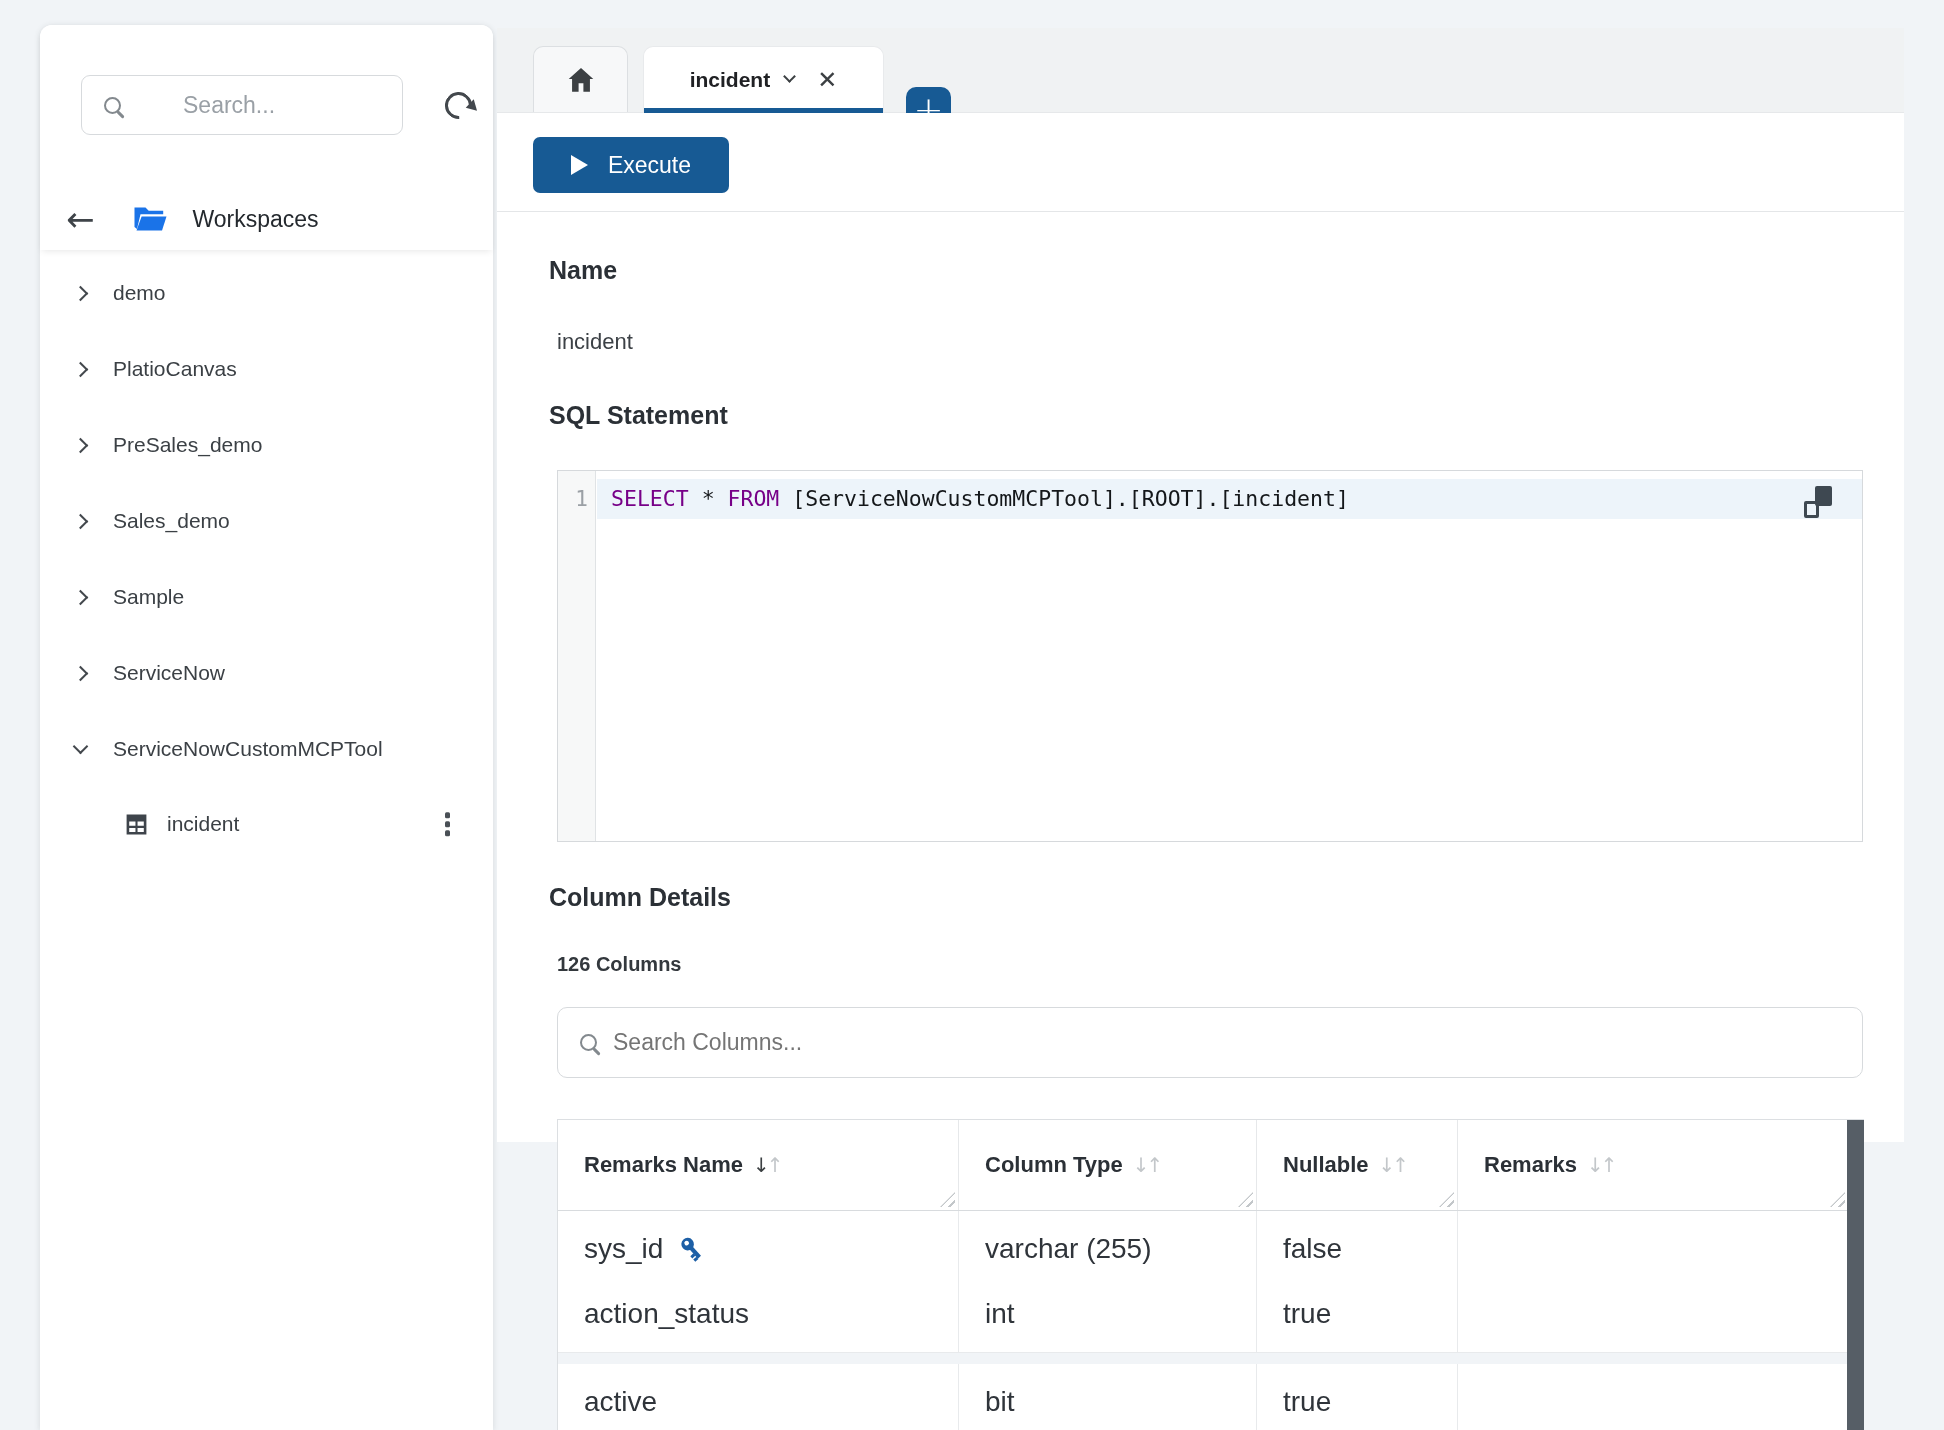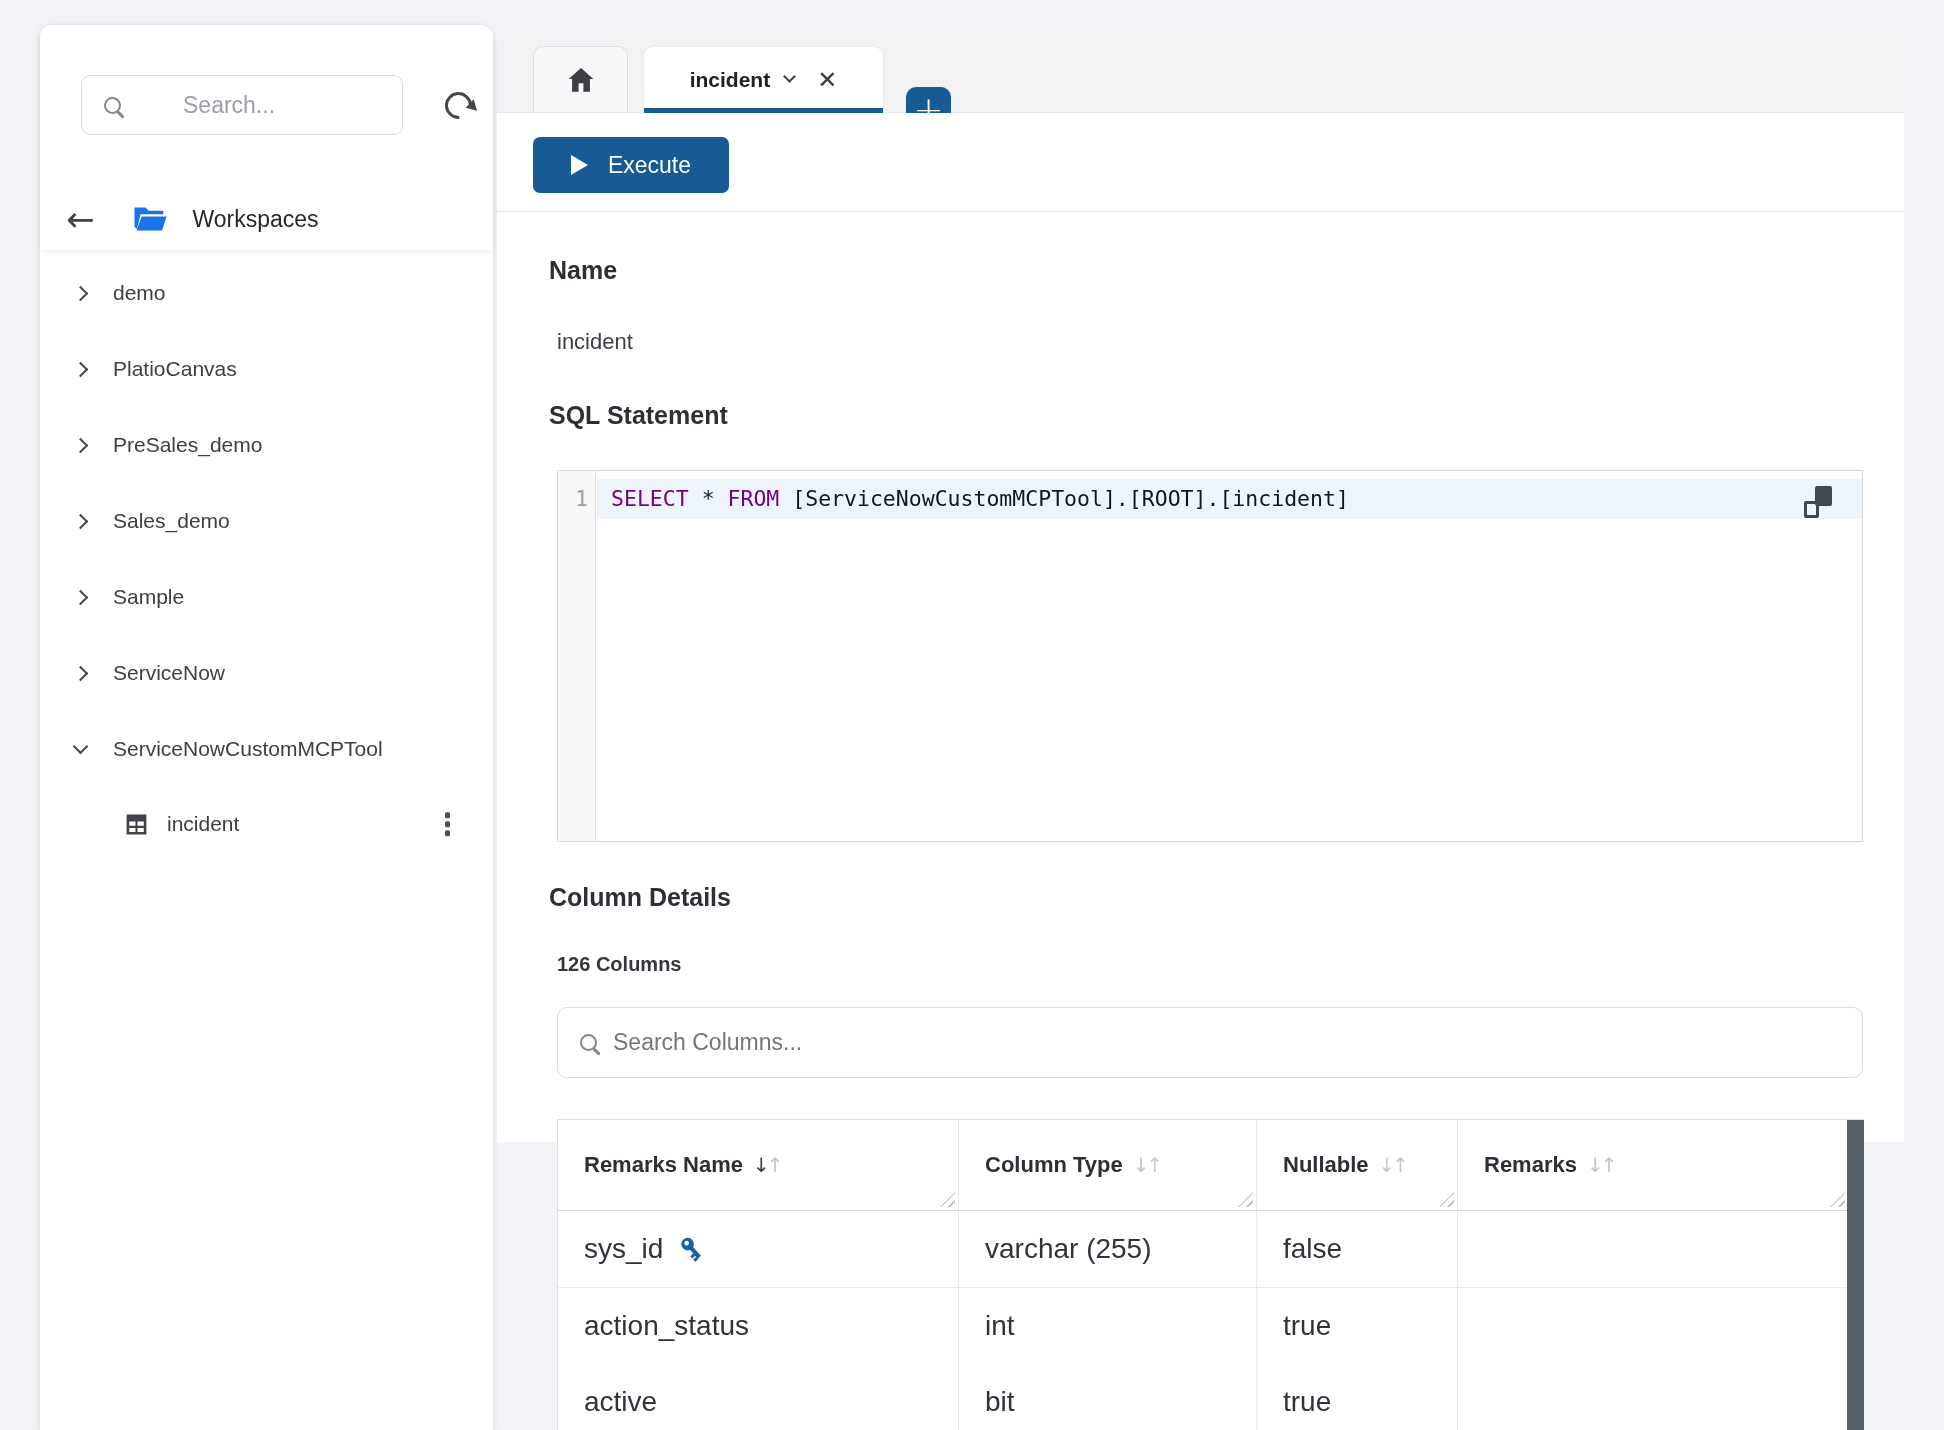--- a/index.html
+++ b/index.html
@@ -251,21 +251,21 @@
               <rect x="6.8" y="15.6" width="3.6" height="2.6"></rect>
               <rect x="6.8" y="19.4" width="3.6" height="2.6"></rect>
             </g>
           </svg>
         </div>
         <div class="td c2">varchar (255)</div>
         <div class="td c3">false</div>
         <div class="td c4"></div>
       </div>
 
-      <div class="trow" style="top:168px">
+      <div class="trow" style="top:156px">
         <div class="td c1">action_status</div>
         <div class="td c2">int</div>
         <div class="td c3">true</div>
         <div class="td c4"></div>
       </div>
 
       <div class="trow" style="top:244px">
         <div class="td c1">active</div>
         <div class="td c2">bit</div>
         <div class="td c3">true</div>

